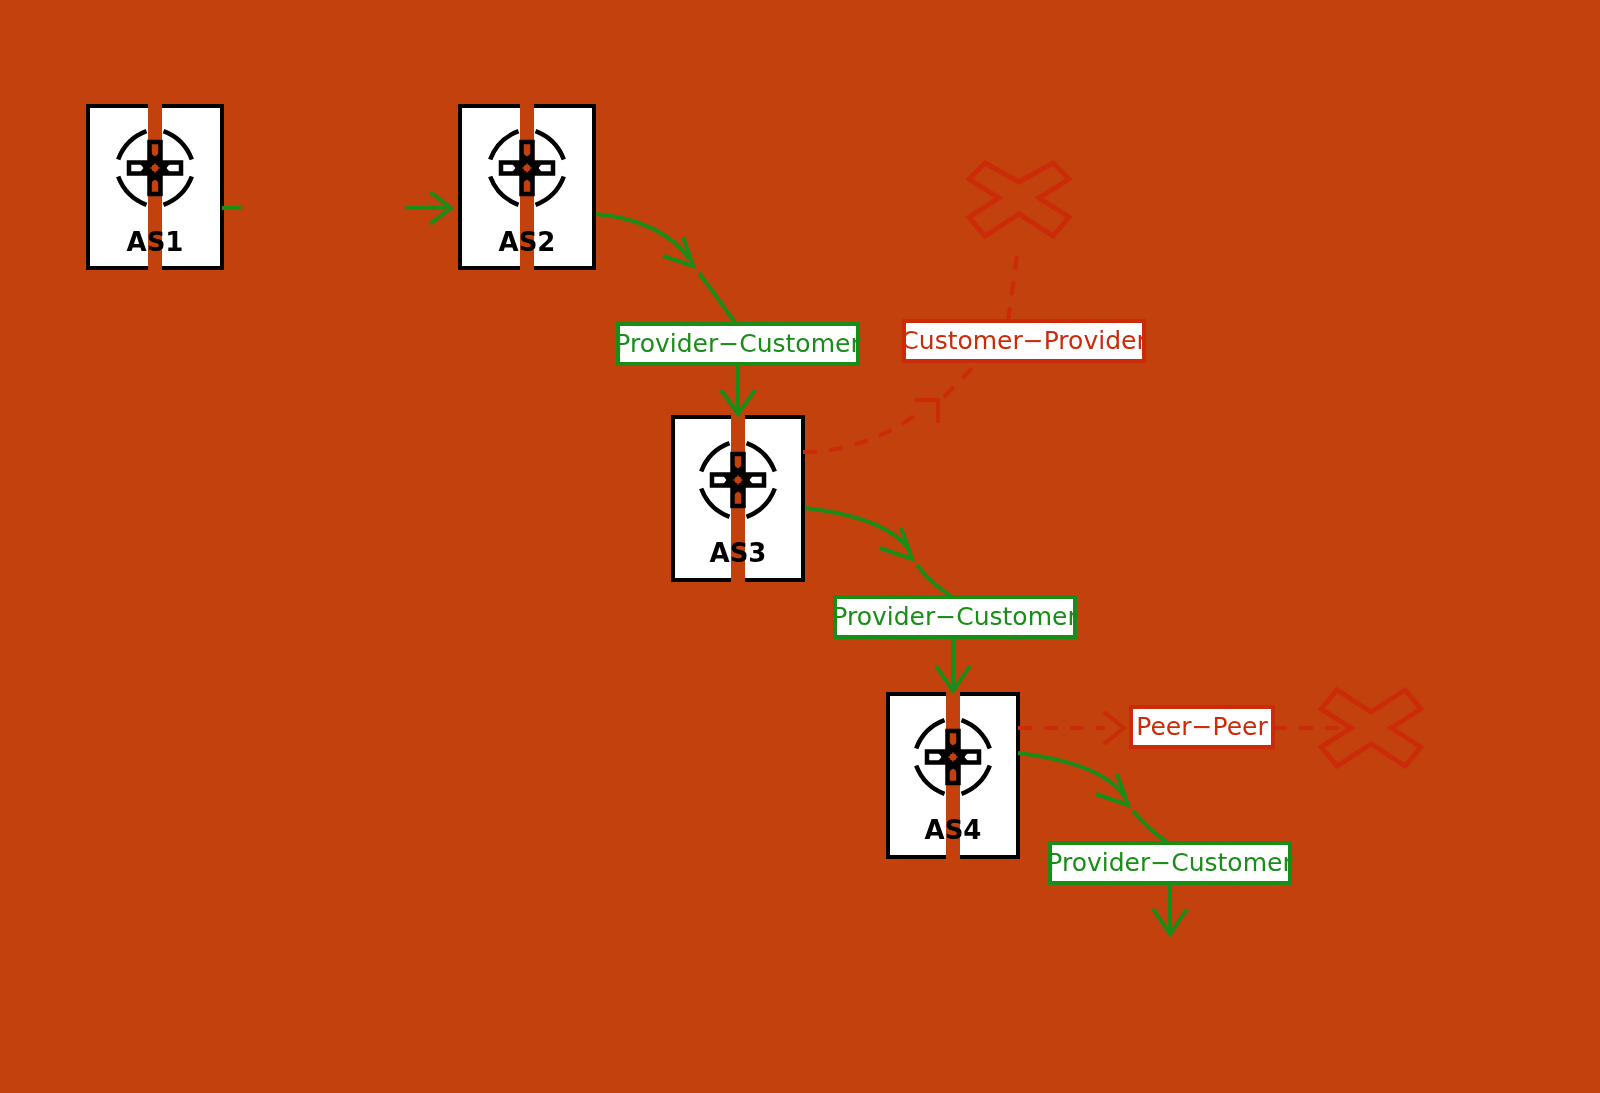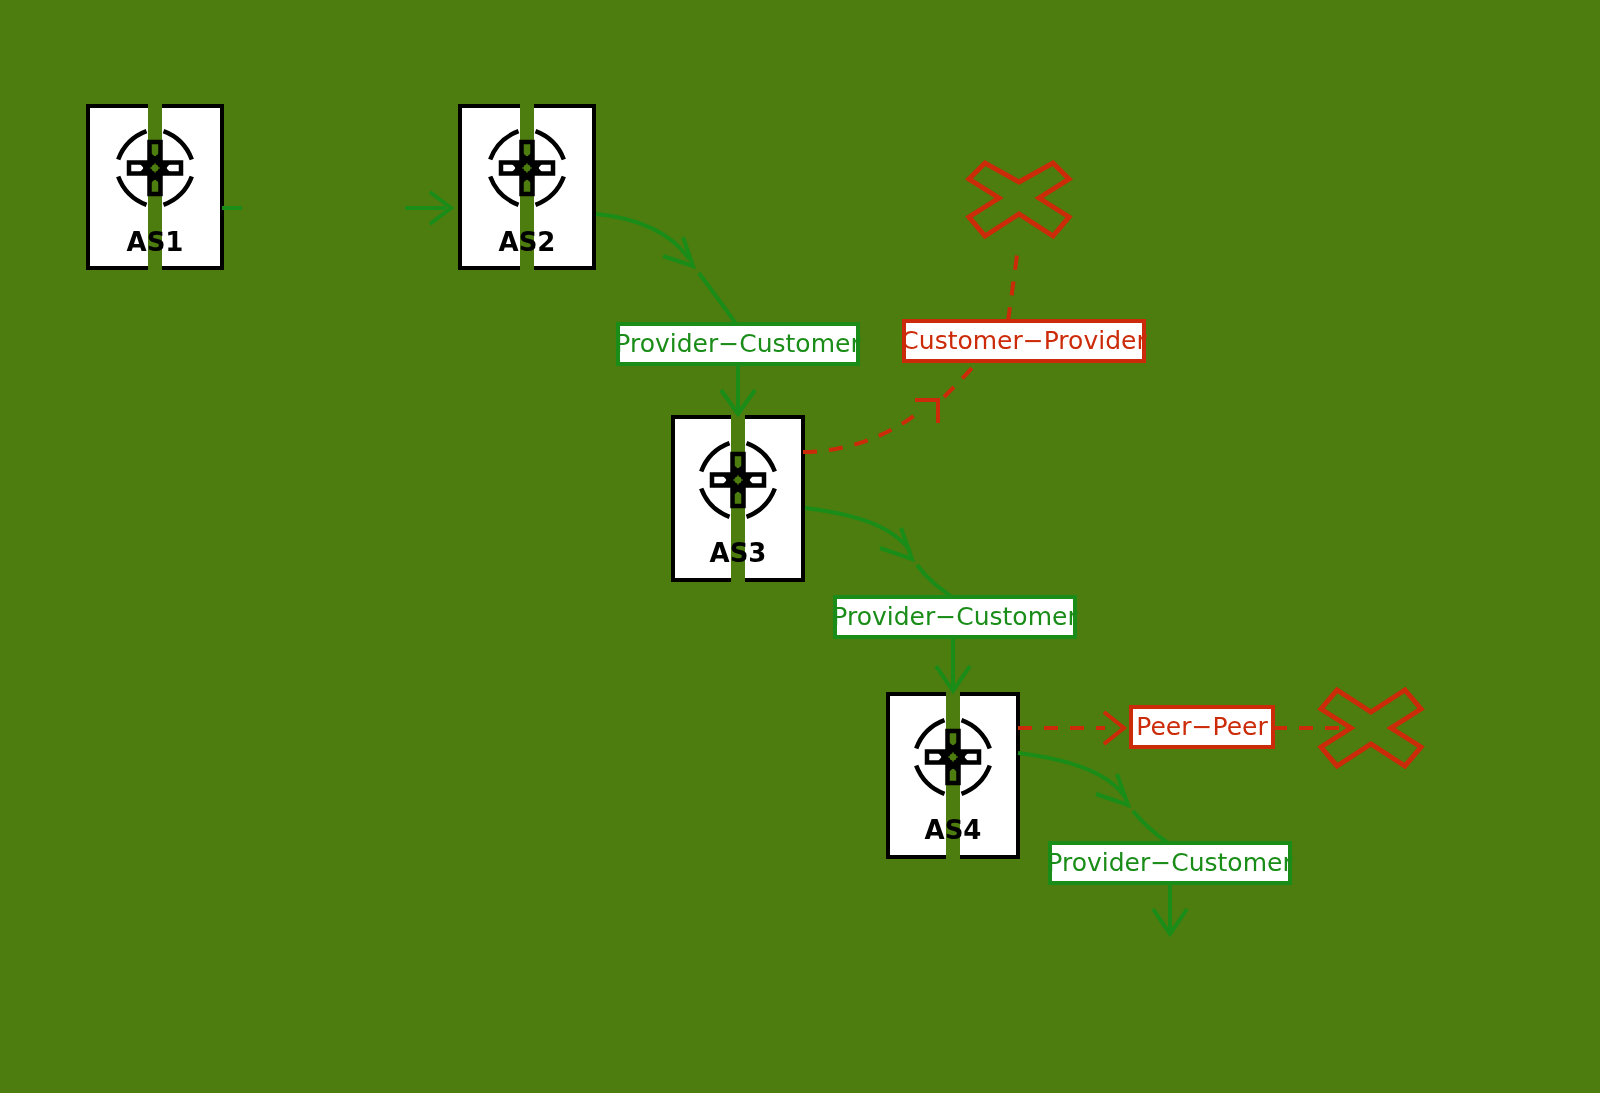--- a/index.html
+++ b/index.html
@@ -11,21 +11,21 @@
   body {
     width: 1600px;
     height: 1093px;
     font-family: "DejaVu Sans", "Liberation Sans", sans-serif;
     overflow: hidden;
   }
   #diagram-root {
     position: relative;
     width: 1600px;
     height: 1093px;
-    background: #4d7c0f;
+    background: #c2410c;
   }
   svg#diagram-canvas {
     display: block;
     width: 1600px;
     height: 1093px;
   }
   .as-box-rect {
     fill: #ffffff;
     stroke: #000000;
     stroke-width: 4;

